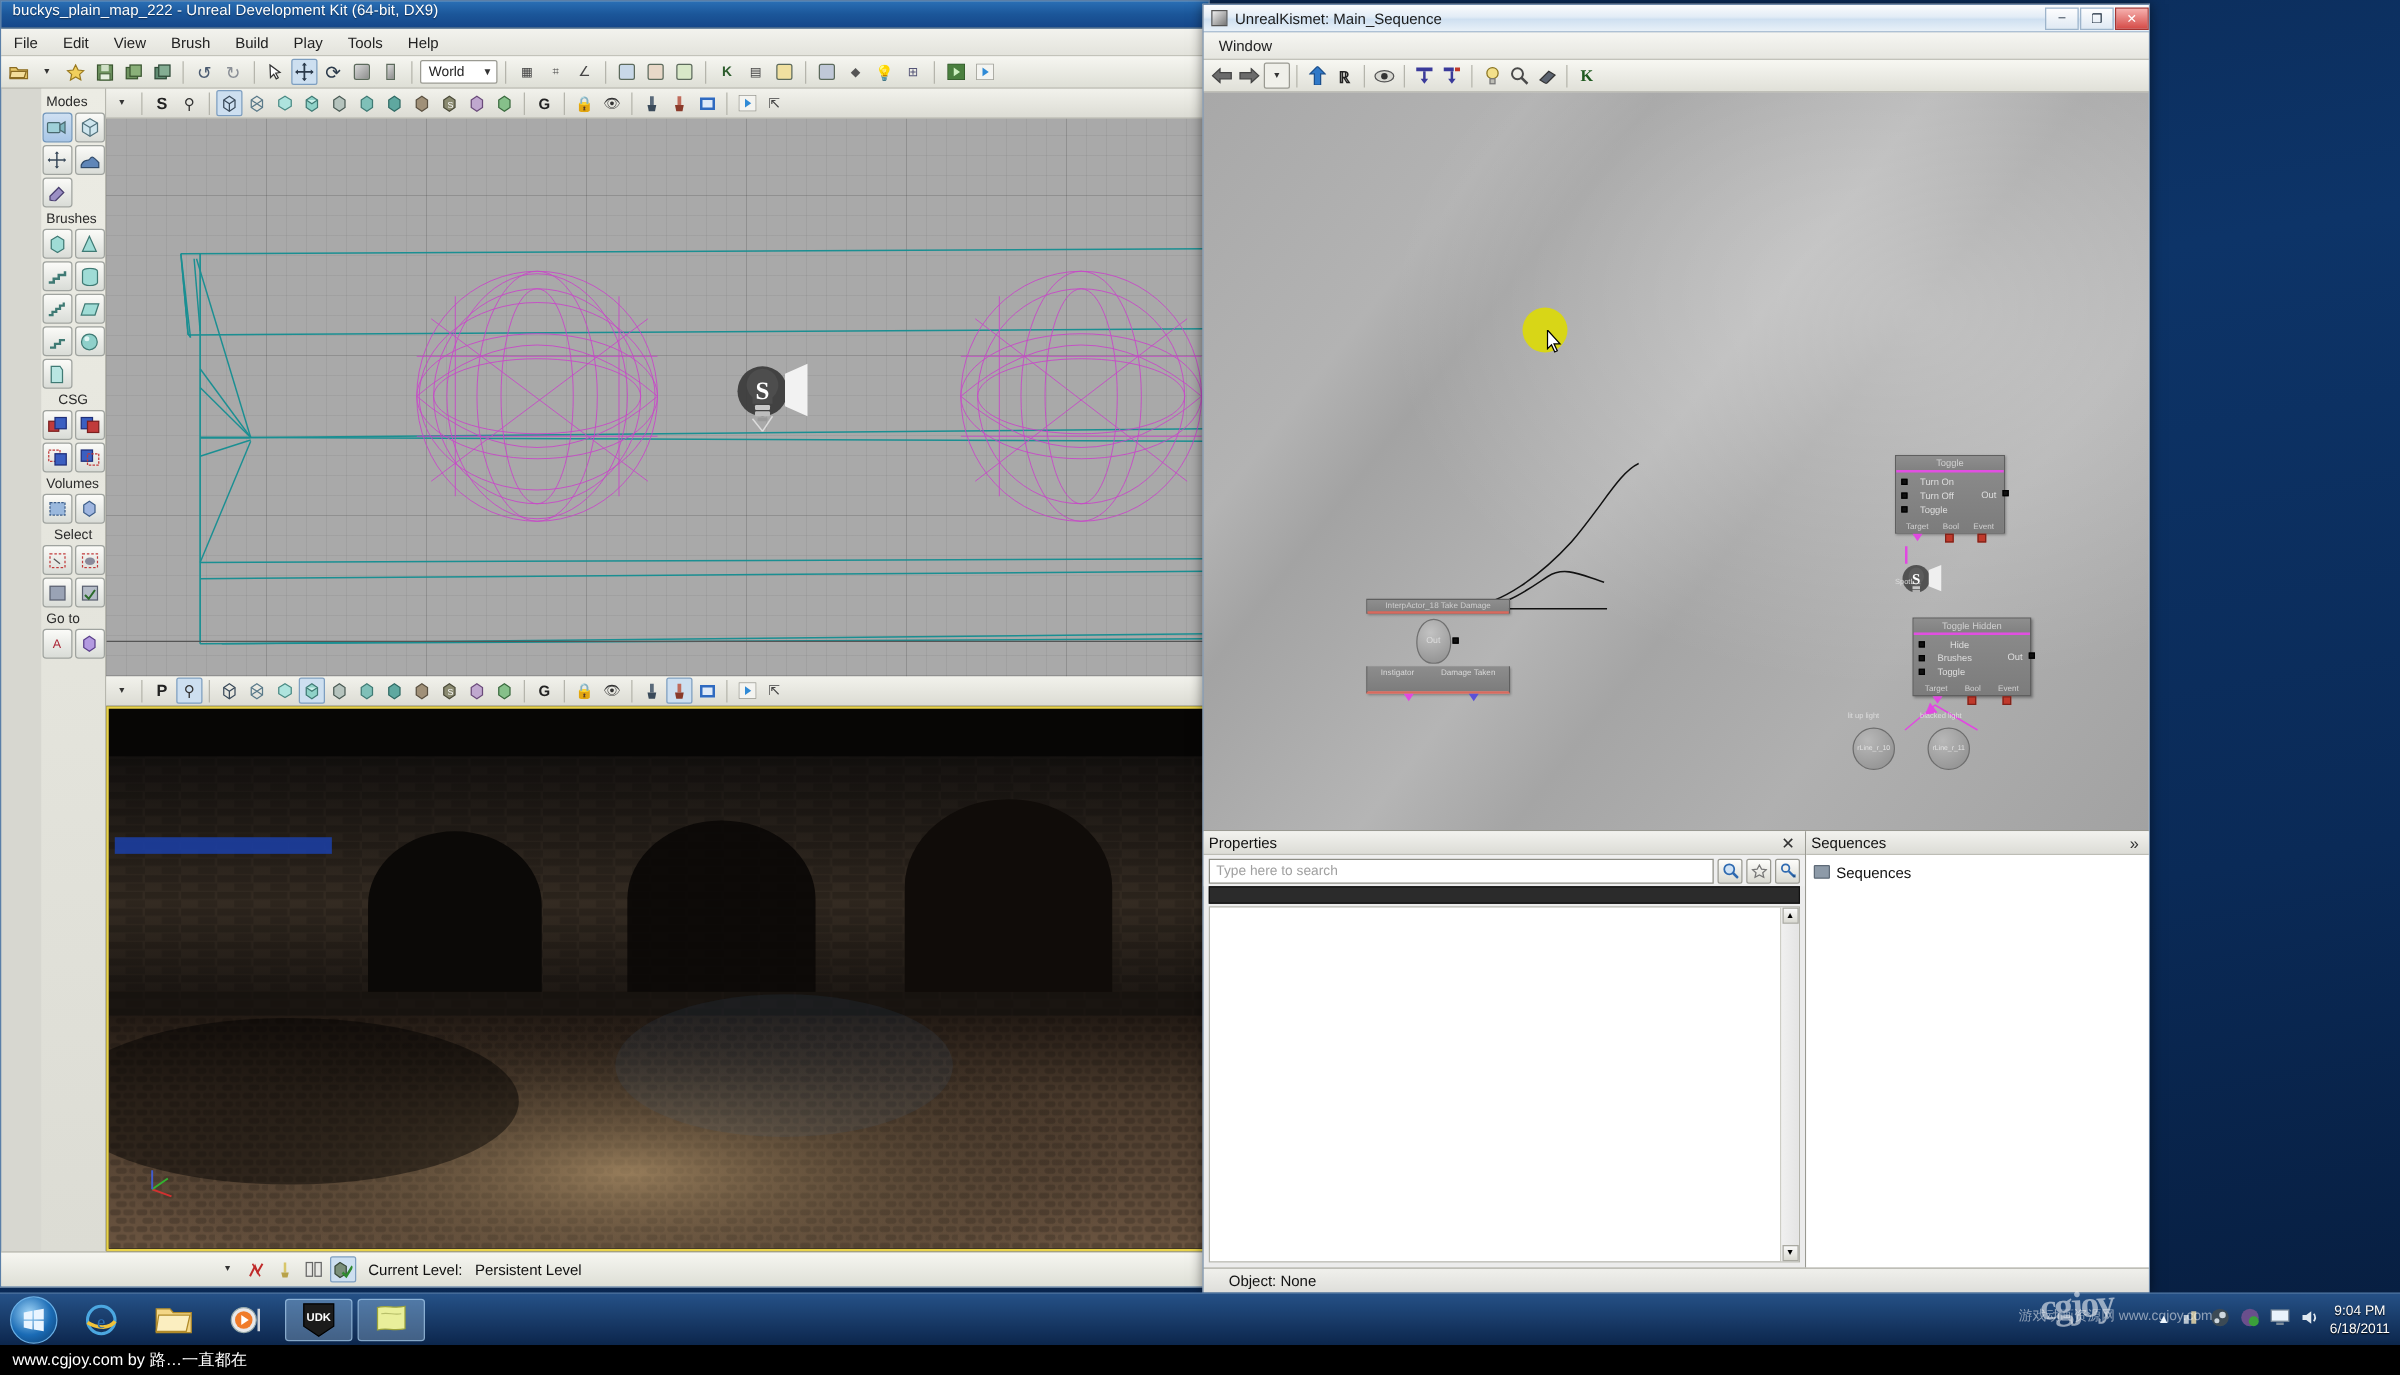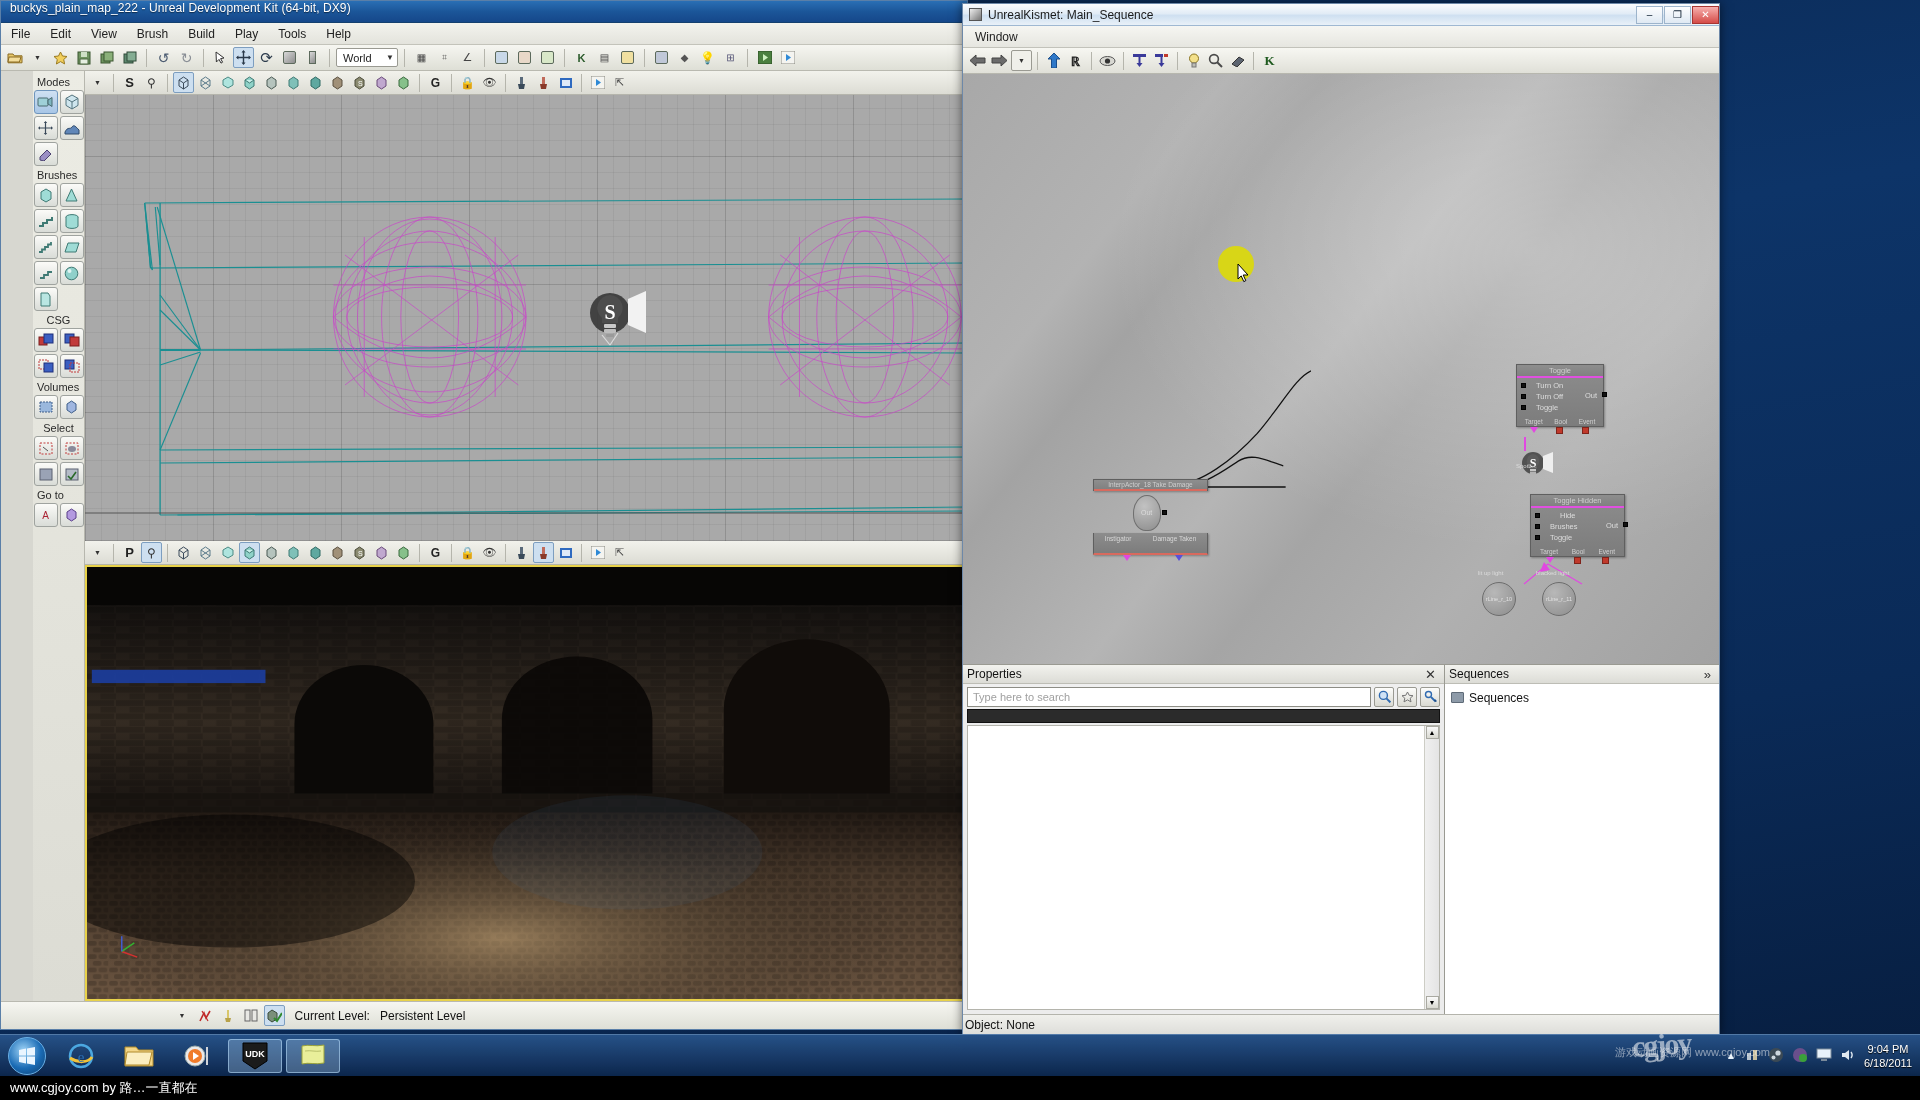--- a/index.html
+++ b/index.html
@@ -167,21 +167,21 @@
   .vsbtn { width: 13px; height: 13px; background: linear-gradient(180deg,#fafafa,#d9d9d1);
            border: 1px solid #a9a9a1; font-size: 7px; display:flex;align-items:center;justify-content:center;}
   .seq-tree { flex: 1; background: #fff; font-size: 12px; color: #111; padding: 4px 6px; }
   .seq-row { display: flex; align-items: center; gap: 5px; height: 19px; }
   .seq-row.child { padding-left: 18px; }
   .folder-ic { width: 13px; height: 11px; background: #8d9aa8; border: 1px solid #5f6b78; border-radius: 1px; }
   .doc-ic { width: 12px; height: 11px; background: #b6b6b6; border: 1px solid #6c6c6c; }
   .kis-status {
     height: 20px; background: linear-gradient(180deg,#f0f0ec,#dededa);
     border-top: 1px solid #b4b4ac; display: flex; align-items: center;
-    font-size: 12px; color: #111; padding-left: 2px;
+    font-size: 12px; color: #111; padding-left: 20px;
   }
 
   
   .knode { position: absolute; font-size: 7.5px; color: #ddd; }
   .knode-body {
     background: linear-gradient(180deg,#8d8d8d,#7c7c7c);
     border: 1px solid #5f5f5f;
     box-shadow: 1px 1px 2px rgba(0,0,0,.3);
     position: relative;
   }

